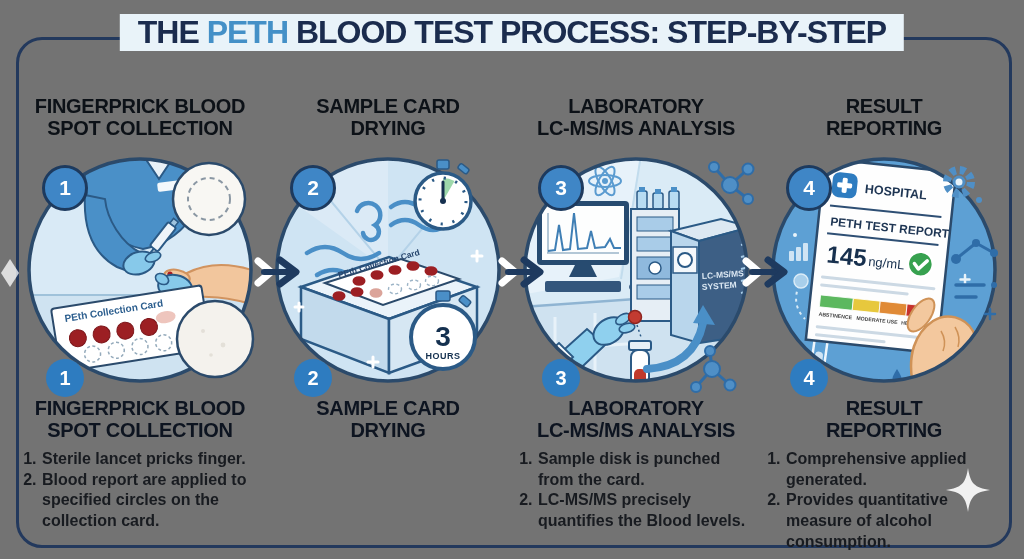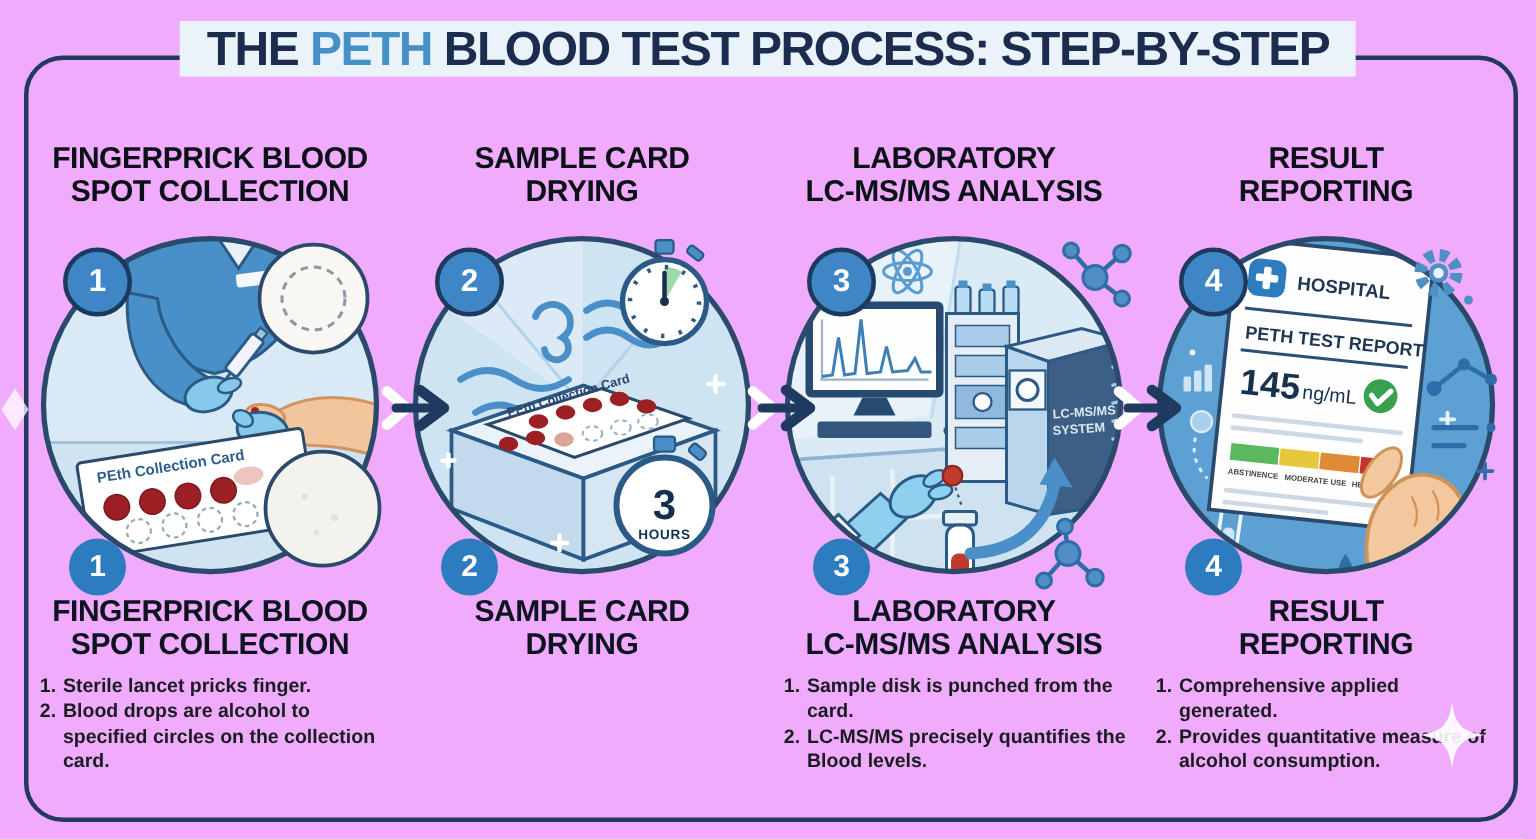--- a/index.html
+++ b/index.html
@@ -1,39 +1,39 @@
 <!DOCTYPE html>
 <html><head>
 <meta charset="utf-8">
 <style>
   html,body{margin:0;padding:0;}
   body{width:1024px;height:559px;overflow:hidden;background:#e9f3f9;
        font-family:"Liberation Sans",sans-serif;}
-  .page{position:relative;width:1024px;height:559px;background:#f0abfc;}
+  .page{position:relative;width:1024px;height:559px;background:#737373;}
   .card-border{position:absolute;left:16px;top:37px;width:990px;height:505px;
        border:3px solid #23395d;border-radius:26px;}
   .main-title{position:absolute;top:14px;left:50%;transform:translateX(-50%);
        background:#e9f3f9;padding:0 18px;white-space:nowrap;
        font-size:32px;font-weight:800;letter-spacing:-1px;color:#1b2c4e;}
   .main-title .hl{color:#4490c7;}
   .cols{position:absolute;left:16px;top:37px;width:992px;height:507px;display:flex;}
   .column{position:relative;width:248px;height:100%;}
   .col-header{position:absolute;top:58px;left:0;width:100%;text-align:center;
        font-size:20px;font-weight:800;letter-spacing:-0.3px;line-height:1.12;color:#0c1117;}
   .circle-wrap{position:absolute;top:118px;left:9px;width:230px;height:230px;}
   .badge{position:absolute;border-radius:50%;color:#fff;display:flex;
        align-items:center;justify-content:center;font-weight:800;}
   .badge-top{left:26px;top:128px;width:40px;height:40px;background:#3f86c6;
        border:3px solid #1d3a5e;font-size:21px;}
   .badge-bottom{left:30px;top:322px;width:38px;height:38px;background:#2e7cc0;
        font-size:20px;}
   .bottom-block{position:absolute;top:360px;left:0;width:100%;}
   .bottom-title{text-align:center;font-size:20px;font-weight:800;
        letter-spacing:-0.3px;line-height:1.12;color:#0d1420;margin-bottom:7px;}
-  .step-list{margin:0 auto;width:216px;padding-left:18px;font-size:13px;
+  .step-list{margin:0 auto;width:216px;padding-left:18px;font-size:16px;
        line-height:1.3;color:#181b20;font-weight:600;text-align:left;}
   .step-list li{padding-left:1px;margin:0;}
   .arrow{position:absolute;top:252px;width:46px;height:40px;}
   .arrow-1{left:254px;} .arrow-2{left:498px;} .arrow-3{left:742px;}
   .deco{position:absolute;}
   svg text{font-family:"Liberation Sans",sans-serif;}
 </style>
 </head>
 <body>
 
@@ -130,21 +130,21 @@
       </div>
       <div class="badge badge-top">1</div>
       <div class="badge badge-bottom">1</div>
       <div class="bottom-block">
         <div class="bottom-title">
           <div>FINGERPRICK BLOOD</div>
           <div>SPOT COLLECTION</div>
         </div>
         <ol class="step-list">
           <li>Sterile lancet pricks finger.</li>
-          <li>Blood drops are alcohol to specified circles on the collection card.</li>
+          <li>Blood report are applied to specified circles on the collection card.</li>
         </ol>
       </div>
     </div>
 
     <div class="column">
       <div class="col-header">
         <div>SAMPLE CARD</div>
         <div>DRYING</div>
       </div>
       <div class="circle-wrap">

